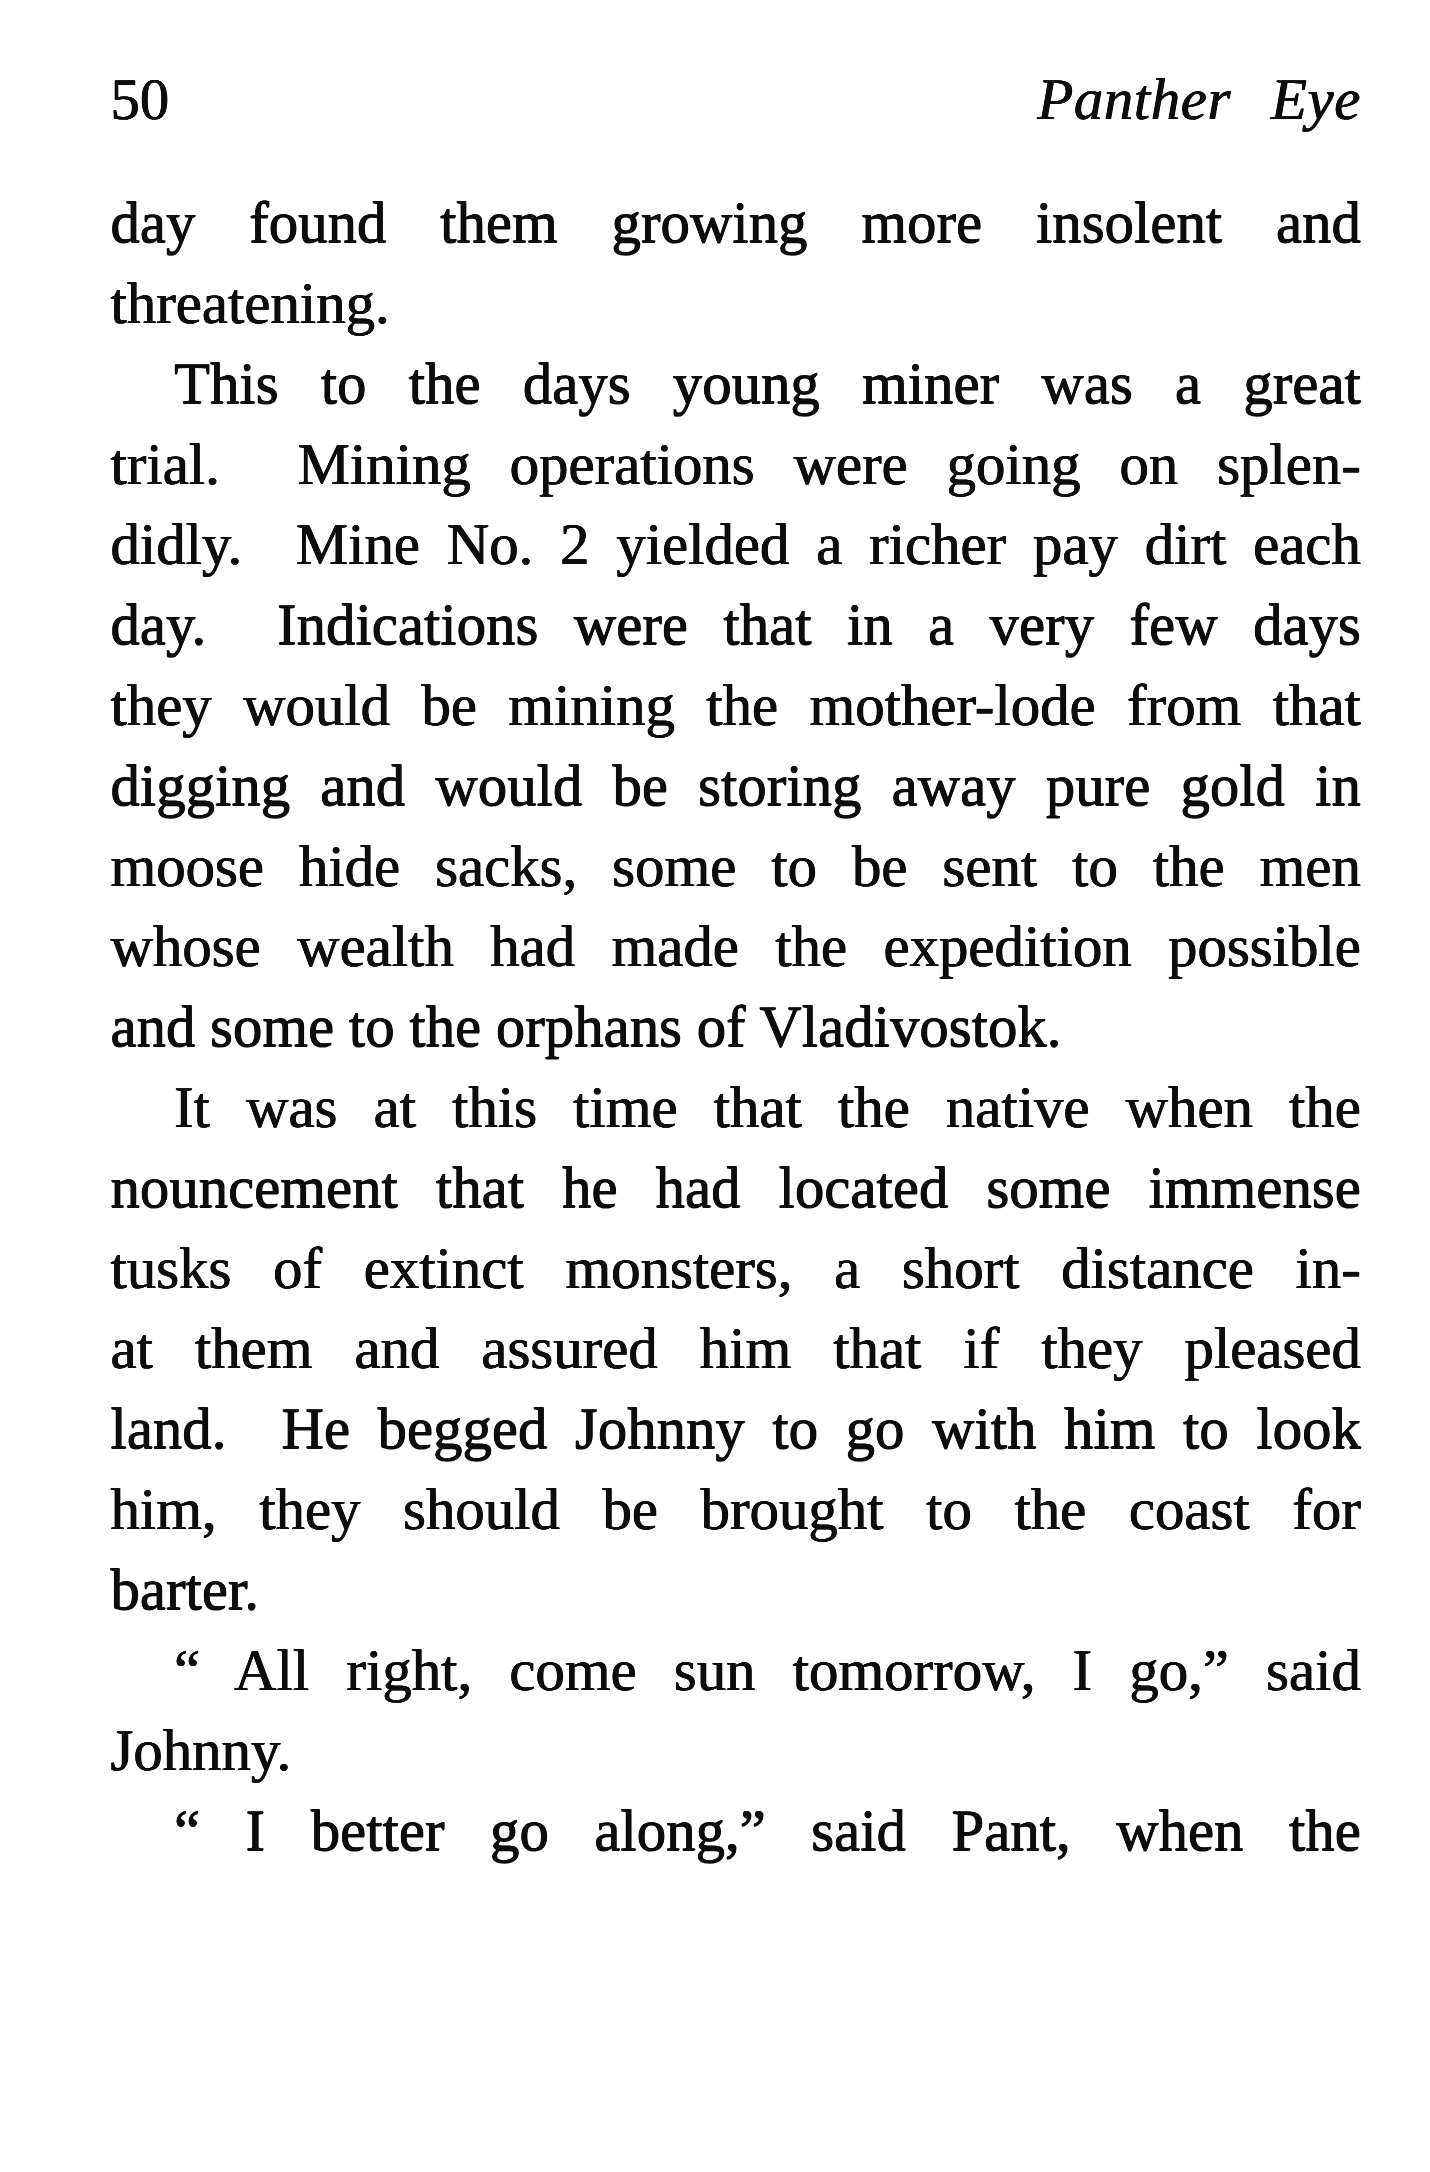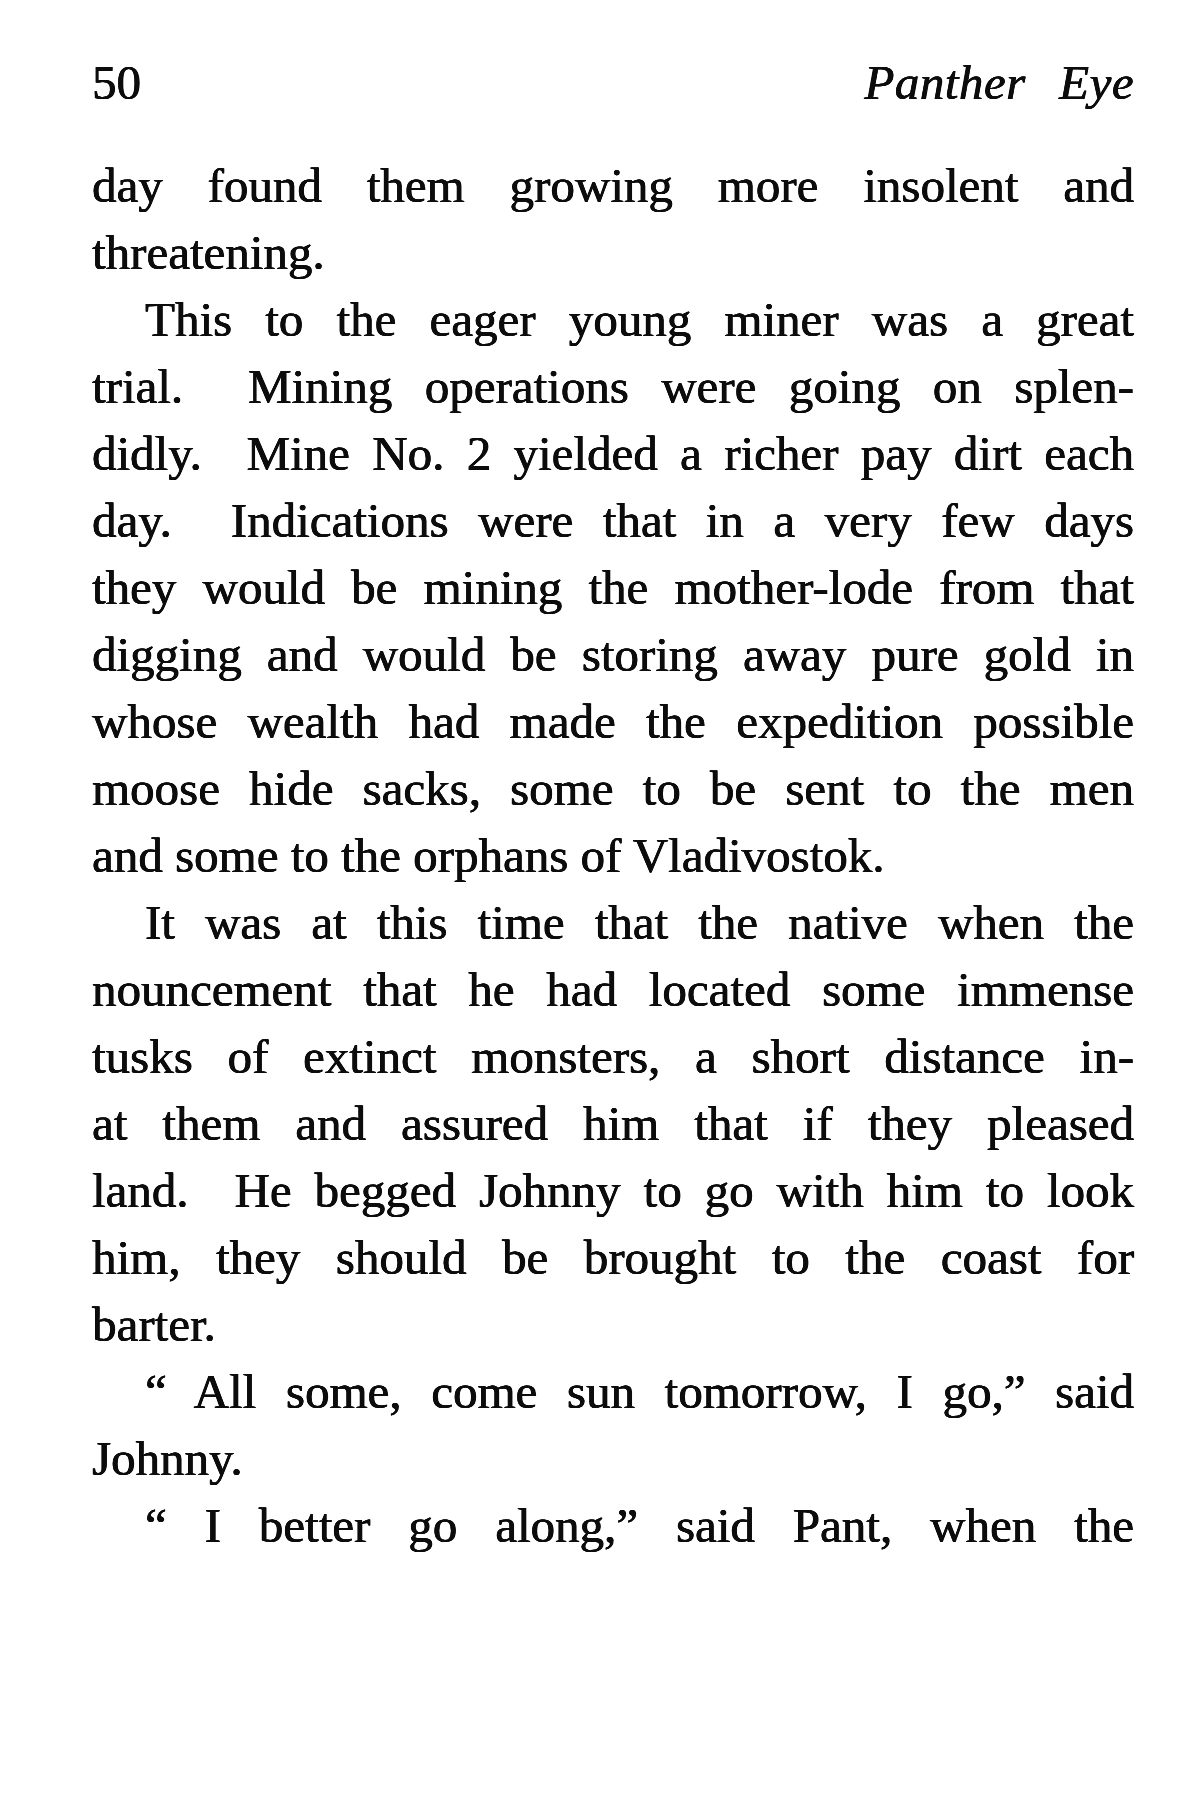--- a/index.html
+++ b/index.html
@@ -78,33 +78,33 @@
 <body>
 
 <div class="page" style="background: rgb(255, 255, 255); color: rgb(12, 12, 12);">
   <div class="header">
     <span class="pagenum">50</span>
     <span class="running">Panther Eye</span>
   </div>
   <div class="bodytext">
       <p class="line fill">day found them growing more insolent and</p>
       <p class="line">threatening.</p>
-      <p class="line indent fill">This to the eager young miner was a great</p>
+      <p class="line indent fill">This to the days young miner was a great</p>
       <p class="line fill">trial.  Mining operations were going on splen-</p>
       <p class="line fill">didly.  Mine No. 2 yielded a richer pay dirt each</p>
       <p class="line fill">day.  Indications were that in a very few days</p>
       <p class="line fill">they would be mining the mother-lode from that</p>
       <p class="line fill">digging and would be storing away pure gold in</p>
+      <p class="line fill">moose hide sacks, some to be sent to the men</p>
       <p class="line fill">whose wealth had made the expedition possible</p>
-      <p class="line fill">moose hide sacks, some to be sent to the men</p>
       <p class="line">and some to the orphans of Vladivostok.</p>
       <p class="line indent fill">It was at this time that the native when the</p>
       <p class="line fill">nouncement that he had located some immense</p>
       <p class="line fill">tusks of extinct monsters, a short distance in-</p>
       <p class="line fill">at them and assured him that if they pleased</p>
       <p class="line fill">land.  He begged Johnny to go with him to look</p>
       <p class="line fill">him, they should be brought to the coast for</p>
       <p class="line">barter.</p>
-      <p class="line indent fill">“ All some, come sun tomorrow, I go,” said</p>
+      <p class="line indent fill">“ All right, come sun tomorrow, I go,” said</p>
       <p class="line">Johnny.</p>
       <p class="line indent fill">“ I better go along,” said Pant, when the</p>
     </div>
 </div>
 
 </body></html>

